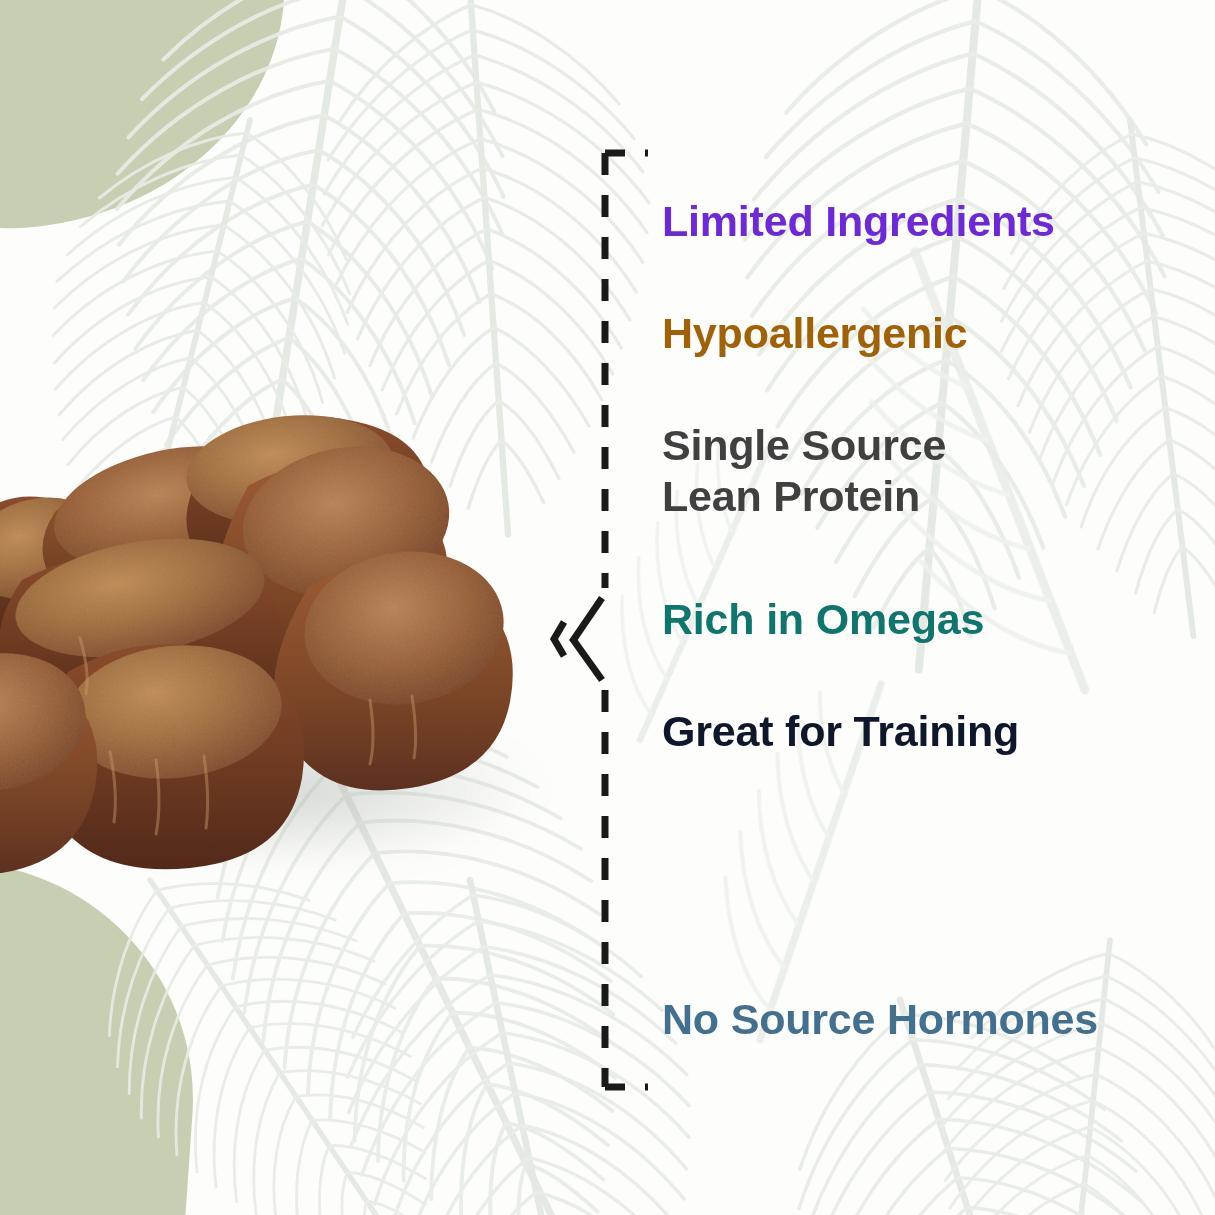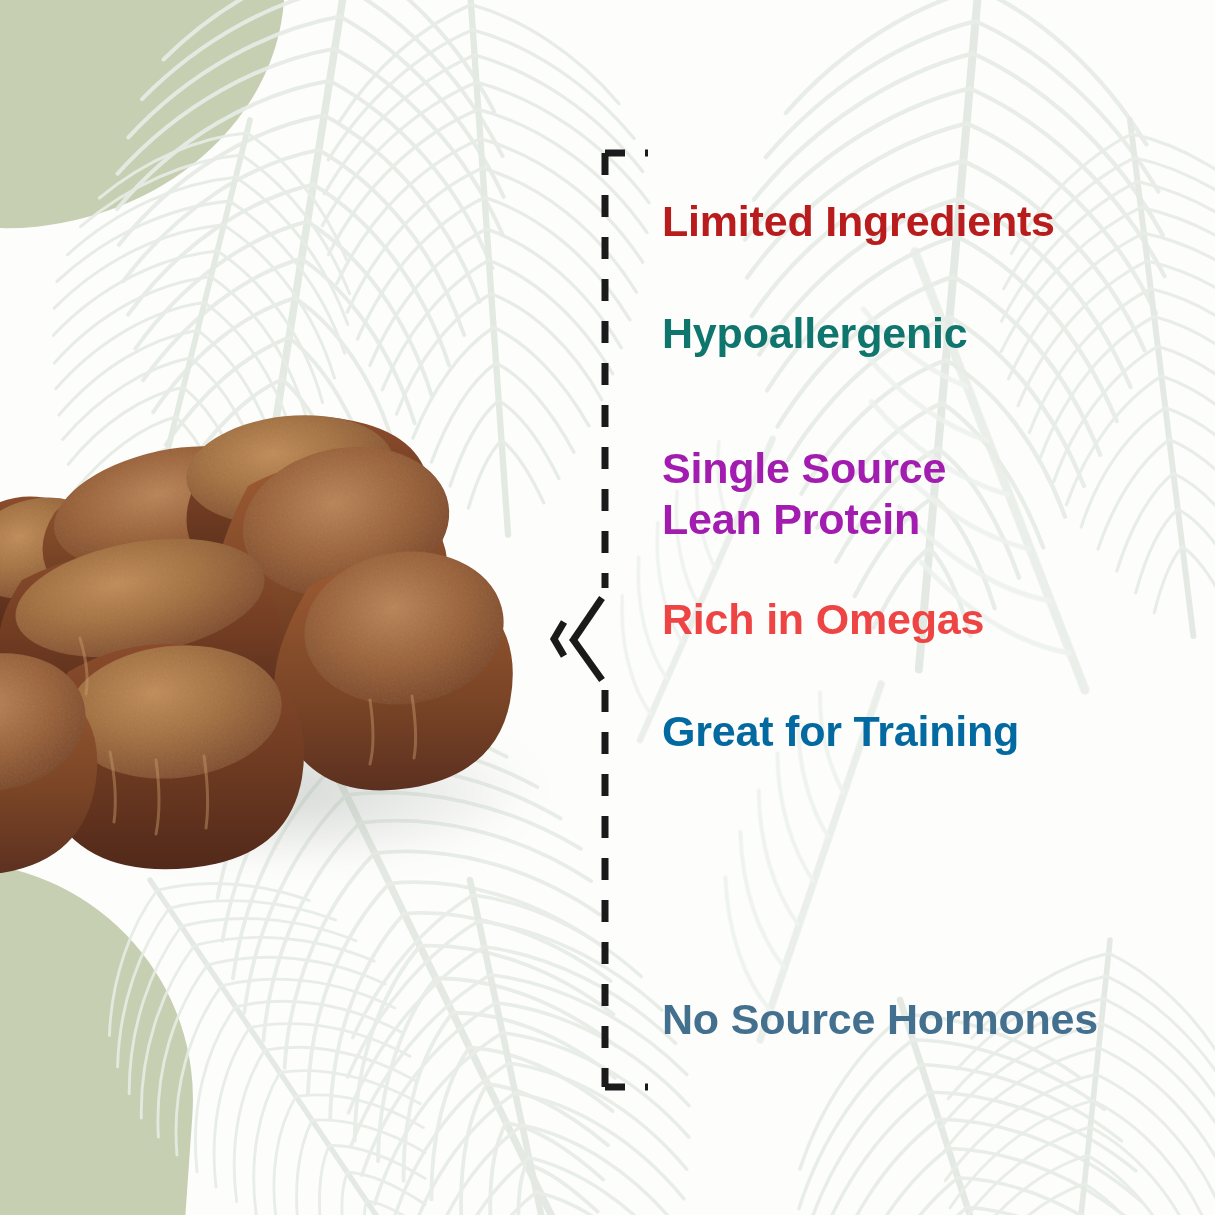--- a/index.html
+++ b/index.html
@@ -262,22 +262,22 @@
 
       <path d="M85 570 L85 967" stroke-dasharray="22 20"></path>
 
       <path d="M82 478 L52 522"></path>
       <path d="M82 560 L52 518"></path>
       <path d="M44 502 L34 519 L44 536"></path>
     </g>
   </svg>
 
   <div id="benefits">
-    <div class="benefit b0" style="color: #b91c1c;">Limited Ingredients</div>
-    <div class="benefit b1" style="color: #0f766e;">Hypoallergenic</div>
-    <div class="benefit b2" style="color: #a21caf; margin-top: 23px;">Single Source
+    <div class="benefit b0" style="color: #6d28d9;">Limited Ingredients</div>
+    <div class="benefit b1" style="color: #a16207;">Hypoallergenic</div>
+    <div class="benefit b2" style="color: #404040;">Single Source
 Lean Protein</div>
-    <div class="benefit b3" style="color: #ef4444;">Rich in Omegas</div>
-    <div class="benefit b4" style="color: #0369a1;">Great for Training</div>
+    <div class="benefit b3" style="color: #0f766e;">Rich in Omegas</div>
+    <div class="benefit b4" style="color: #0f172a;">Great for Training</div>
     <div class="benefit b6" style="color: rgb(68, 112, 143);">No Source Hormones</div>
   </div>
 
 </div>
 
 </body></html>

